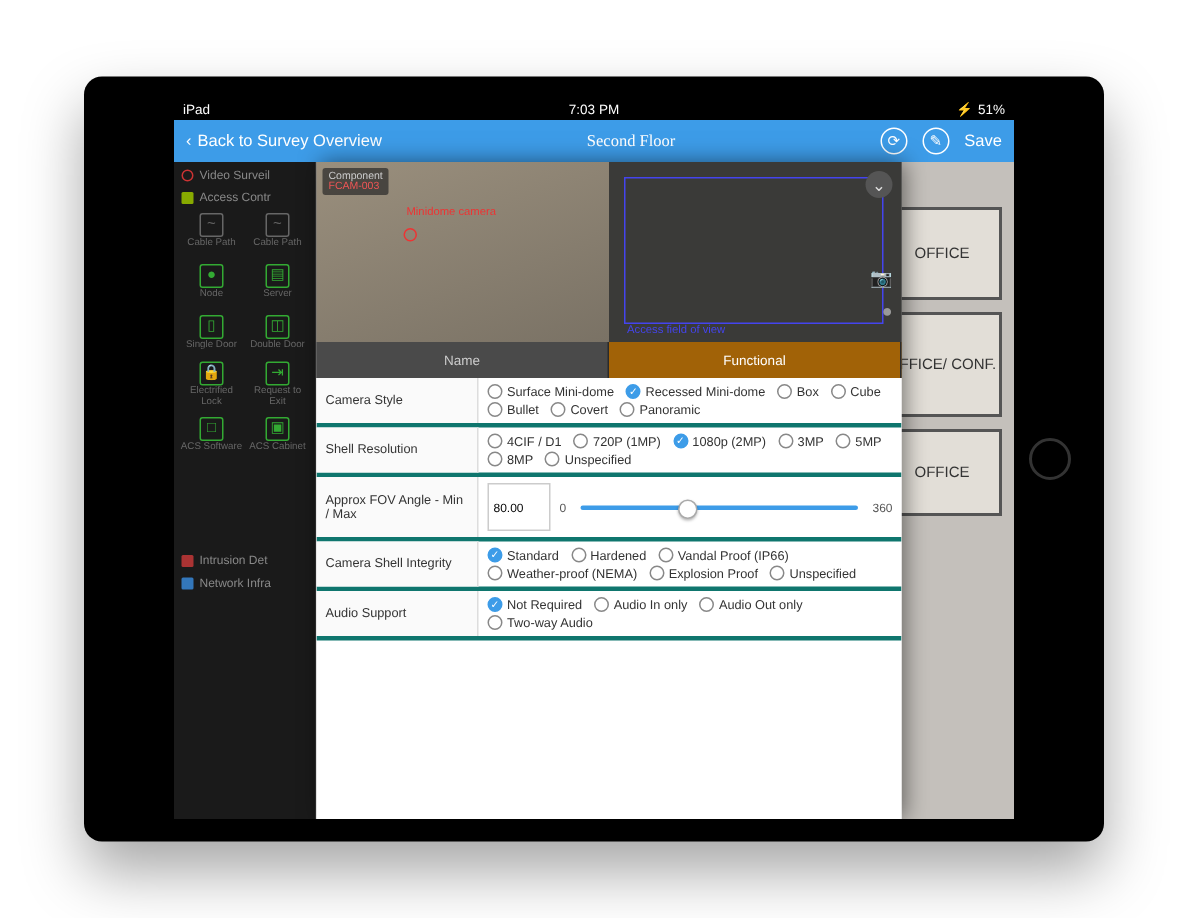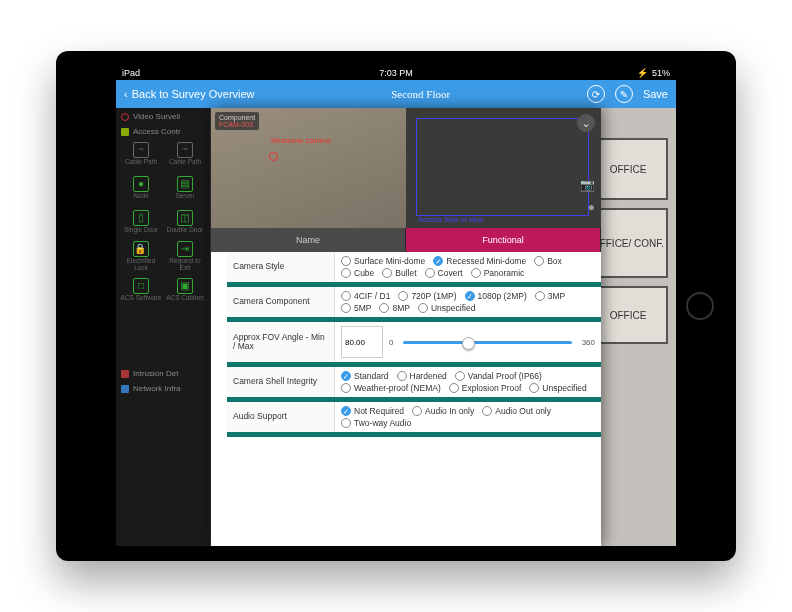--- a/index.html
+++ b/index.html
@@ -38,23 +38,23 @@
   .cam-label-box { position:absolute; top:4px; left:4px; background:rgba(40,40,40,0.7); color:#ccc; font-size:7px; padding:2px 4px; border-radius:2px; }
   .cam-label-box .red { color:#e55; }
   .red-text { color:#e33; font-size:7.5px; position:absolute; top:28px; left:60px; }
   .red-circle { position:absolute; top:44px; left:58px; width:9px; height:9px; border:1.5px solid #e33; border-radius:50%; }
   .blue-box { position:absolute; top:10px; left:10px; right:12px; bottom:12px; border:1.5px solid #44e; }
   .blue-text { position:absolute; bottom:4px; left:12px; color:#44e; font-size:7.5px; }
   .chev-circle { position:absolute; top:6px; right:6px; width:18px; height:18px; border-radius:50%; background:#555; color:#ddd; display:flex; align-items:center; justify-content:center; font-size:11px; cursor:pointer; }
   .cam-icon { position:absolute; right:6px; color:#999; font-size:12px; cursor:pointer; }
   .tabs { display:flex; height:24px; background:#323232; }
   .tab { flex:1; display:flex; align-items:center; justify-content:center; font-size:9px; color:#ccc; background:#4a4a4a; border-right:1px solid #2a2a2a; cursor:pointer; }
-  .tab.active { background:#be185d; color:#fff; }
+  .tab.active { background:#a16207; color:#fff; }
   .form { flex:1; overflow:auto; background:#fff; }
-  .form-row { display:flex; border-bottom:5px solid #0f766e; min-height:30px;margin-left:16px; }
+  .form-row { display:flex; border-bottom:3px solid #0f766e; min-height:30px; }
   .form-label { width:108px; flex:0 0 108px; padding:4px 6px; font-size:8.5px; color:#333; display:flex; align-items:center; background:#fafafa; border-right:1px solid #ddd; line-height:1.1; }
   .form-options { flex:1; padding:4px 6px; display:flex; flex-wrap:wrap; gap:2px 8px; align-items:center; font-size:8.5px; color:#333; }
   .opt { display:flex; align-items:center; gap:3px; cursor:pointer; }
   .radio { width:10px; height:10px; border:1px solid #888; border-radius:50%; display:inline-flex; align-items:center; justify-content:center; flex:0 0 10px; }
   .radio.sel { border-color:#3d9ce8; background:#3d9ce8; }
   .radio.sel::after { content:"✓"; color:#fff; font-size:7px; line-height:1; }
   .slider-row .form-options { gap:6px; }
   .fov-input { width:42px; height:32px; border:1px solid #ccc; font-size:8px; padding:0 3px; }
   .slider { flex:1; height:3px; background:#3d9ce8; position:relative; margin:0 4px; border-radius:2px; }
   .slider::after { content:""; position:absolute; left:35%; top:-4px; width:11px; height:11px; background:#fff; border:1px solid #aaa; border-radius:50%; box-shadow:0 1px 2px rgba(0,0,0,0.3); }
@@ -212,21 +212,21 @@
                     <span class="radio"></span>
                     <span>Covert</span>
                   </span>
                   <span class="opt">
                     <span class="radio"></span>
                     <span>Panoramic</span>
                   </span>
                 </div>
               </div>
               <div class="form-row">
-                <div class="form-label">Camera Component</div>
+                <div class="form-label">Shell Resolution</div>
                 <div class="form-options">
                   <span class="opt">
                     <span class="radio"></span>
                     <span>4CIF / D1</span>
                   </span>
                   <span class="opt">
                     <span class="radio"></span>
                     <span>720P (1MP)</span>
                   </span>
                   <span class="opt">

